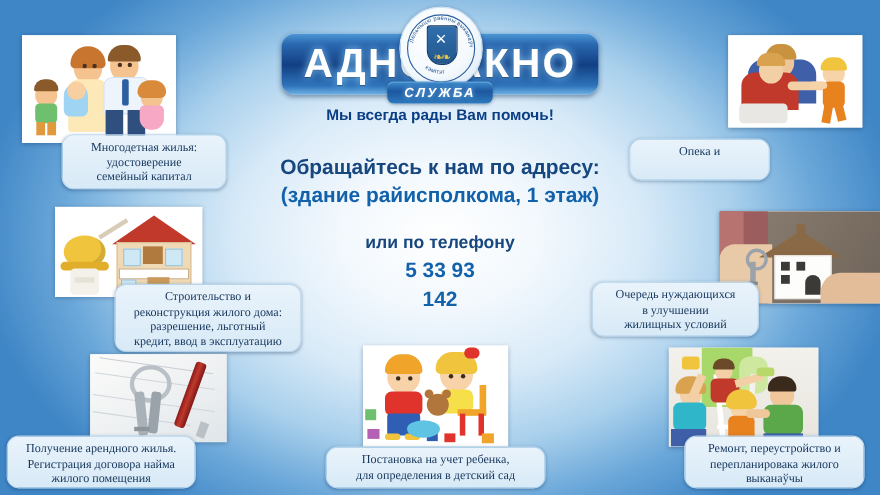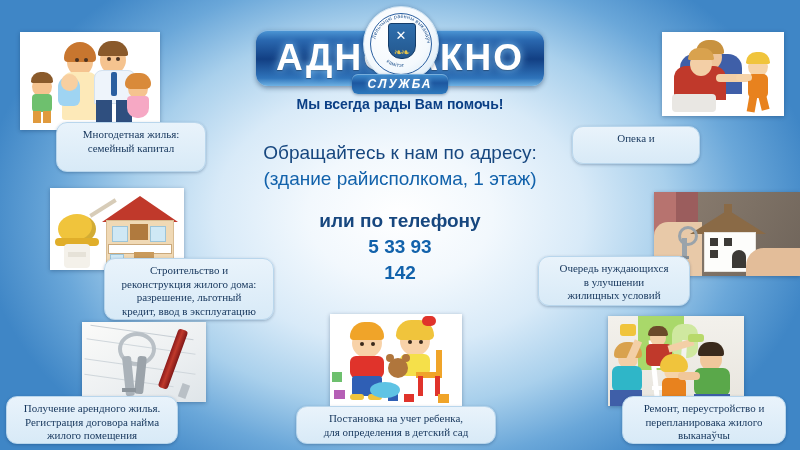--- a/index.html
+++ b/index.html
@@ -75,25 +75,25 @@
     font-family:"Liberation Sans", sans-serif;
     font-size:14px;font-weight:700;color:#0b3f85;
   }
 
   
   .center-block{
     position:absolute;left:200px;top:140px;width:400px;text-align:center;
     font-family:"Liberation Sans", sans-serif;
   }
   .addr-line{
-    font-size:19px;font-weight:400;color:#17477f;line-height:26px;
+    font-size:19px;font-weight:700;color:#17477f;line-height:26px;
   }
   .addr-line.alt{color:#1262ab;}
   .phone-head{
-    margin-top:16px;font-size:19px;font-weight:700;color:#17477f;line-height:26px;
+    margin-top:16px;font-size:16px;font-weight:700;color:#17477f;line-height:26px;
   }
   .phone-num{
     font-size:19px;font-weight:700;color:#1262ab;line-height:26px;
   }
 
   
   .photo{
     position:absolute;background:#fff;overflow:hidden;
     box-shadow:0 1px 4px rgba(10,40,80,.35);
   }
@@ -183,20 +183,21 @@
       <div class="sh" style="left:13px;top:79px;width:8px;height:12px;background:#e09a3d;"></div>
       <div class="sh" style="left:23px;top:79px;width:8px;height:12px;background:#e09a3d;"></div>
 
       <div class="sh rnd" style="left:108px;top:46px;width:20px;height:21px;background:#f5c38f;"></div>
       <div class="sh" style="left:105px;top:41px;width:26px;height:16px;background:#d98a3a;border-radius:13px 13px 6px 6px;"></div>
       <div class="sh" style="left:107px;top:64px;width:22px;height:22px;background:#f6a8c4;border-radius:4px 4px 10px 10px;"></div>
     </div>
   </div>
   <div class="caption" style="left:56px;top:122px;width:150px;height:50px;">
     <div>Многодетная жилья:</div>
+    <div>удостоверение</div>
     <div>семейный капитал</div>
   </div>
 
   <div class="photo" style="left:50px;top:188px;width:134px;height:82px;">
     <div class="scene" style="background:#fff;">
       <div class="sh" style="left:52px;top:8px;width:0;height:0;border-left:38px solid transparent;border-right:38px solid transparent;border-bottom:26px solid #c0392b;"></div>
       <div class="sh" style="left:56px;top:32px;width:66px;height:48px;background:#f0d9b5;border:1px solid #d9bd93;"></div>
       <div class="sh" style="left:62px;top:38px;width:14px;height:14px;background:#cfe8f5;border:1px solid #9cc4d8;"></div>
       <div class="sh" style="left:100px;top:38px;width:14px;height:14px;background:#cfe8f5;border:1px solid #9cc4d8;"></div>
       <div class="sh" style="left:80px;top:36px;width:18px;height:16px;background:#b07a3e;"></div>

